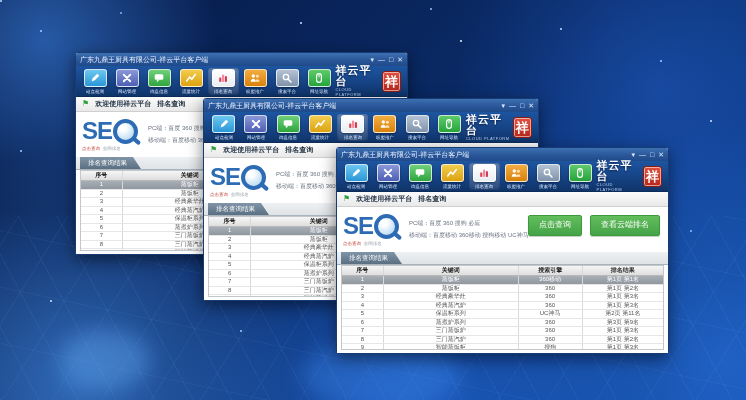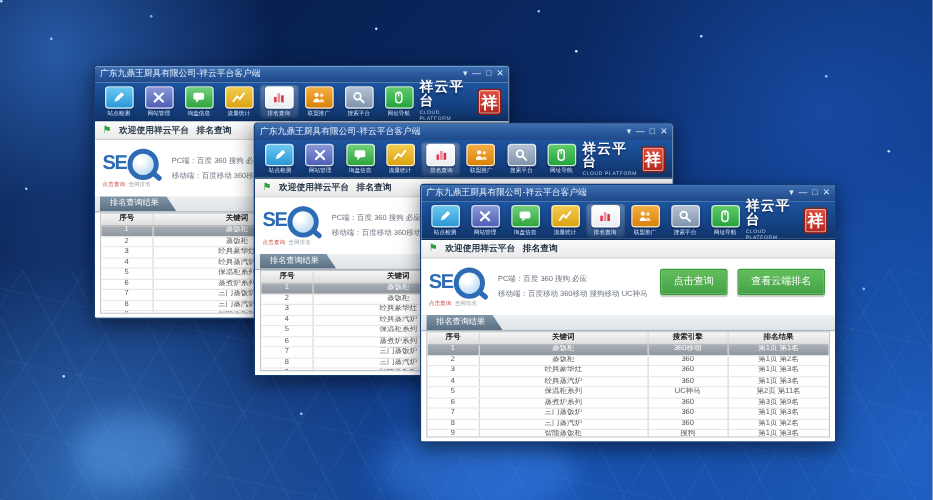--- a/index.html
+++ b/index.html
@@ -73,21 +73,21 @@
   .welcome{height:14px;flex:0 0 14px;display:flex;align-items:center;gap:6px;padding:0 6px;
     background:linear-gradient(180deg,#fbfbfb,#e9e9e9);border-bottom:1px solid #cfcfcf}
   .flag{color:#2ea03c;font-size:8px;line-height:14px}
   .welcome .w1{font-size:7px;font-weight:bold;color:#2b3a4d;white-space:nowrap}
   .welcome .w2{font-size:7px;font-weight:bold;color:#1e2c3d;white-space:nowrap}
 
   .content{flex:1;background:#fff;display:flex;flex-direction:column;min-height:0}
   .seoarea{flex:0 0 41px;display:flex;align-items:center;padding:2px 8px 2px 6px;position:relative}
   .seologo{display:flex;flex-direction:column;line-height:1}
   .seorow{display:flex;align-items:center}
-  .seotxt{font-size:16px;font-weight:bold;color:#2d6cb5;letter-spacing:-1px;line-height:24px}
+  .seotxt{font-size:24px;font-weight:bold;color:#2d6cb5;letter-spacing:-1px;line-height:24px}
   .lens{width:17px;height:17px;border:4px solid #2d6cb5;border-radius:50%;
         background:radial-gradient(circle at 35% 30%,#ffffff 18%,#cfe6f7 60%,#a8cfec);
         position:relative;margin-left:1px}
   .lens::after{content:"";position:absolute;width:9px;height:4px;background:#2d6cb5;
         right:-7px;bottom:-3px;transform:rotate(40deg);border-radius:2px}
   .tagline{font-size:5px;margin-top:2px;white-space:nowrap;transform:scale(.9);transform-origin:left}
   .tagline .tr{color:#c84a3f}.tagline .tg{color:#9aa3ab;margin-left:3px}
   .engine{margin-left:10px;display:flex;flex-direction:column;gap:3px}
   .engine div{font-size:6px;color:#6b7480;white-space:nowrap}
   .btns{position:absolute;right:8px;top:8px;display:flex;gap:8px}

